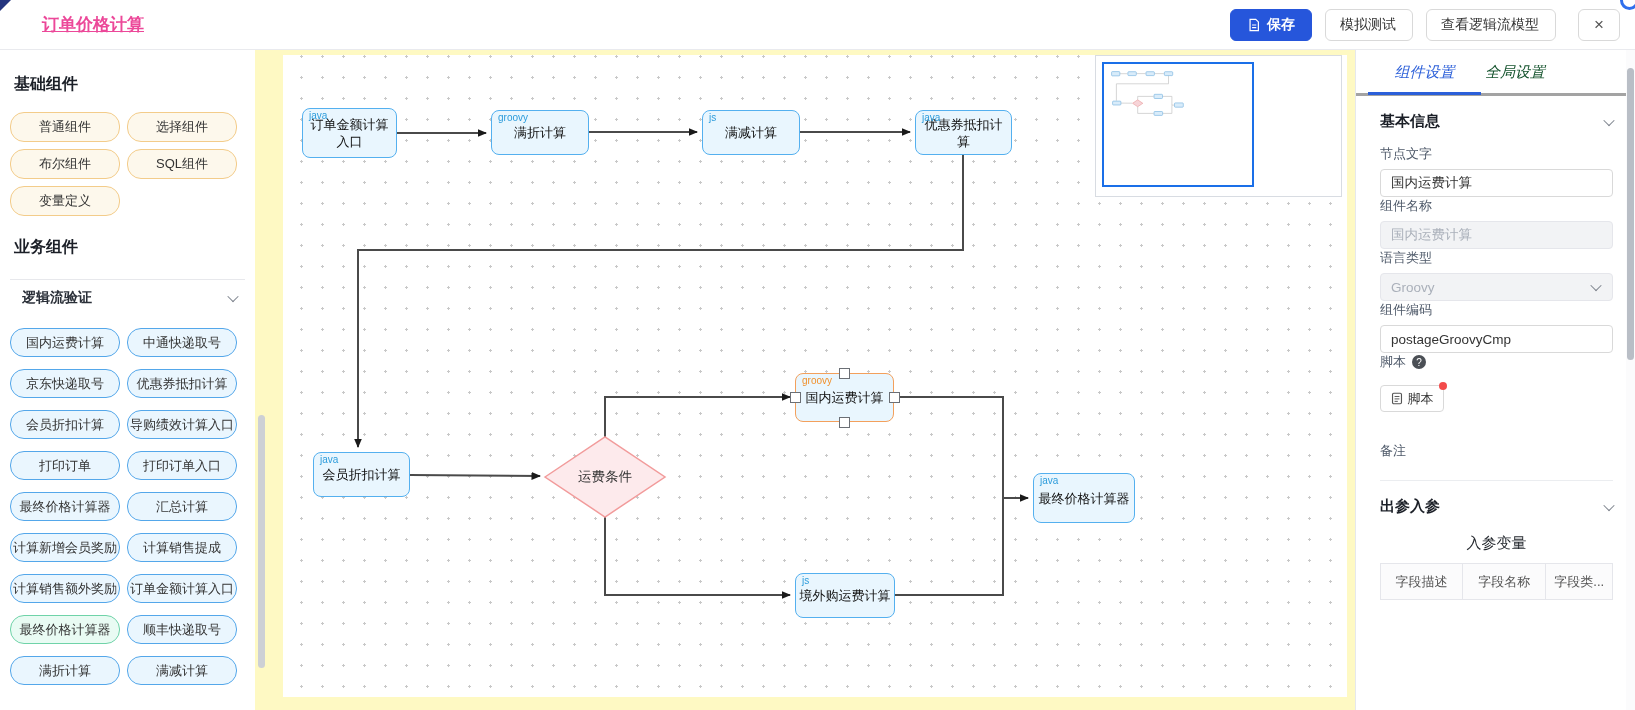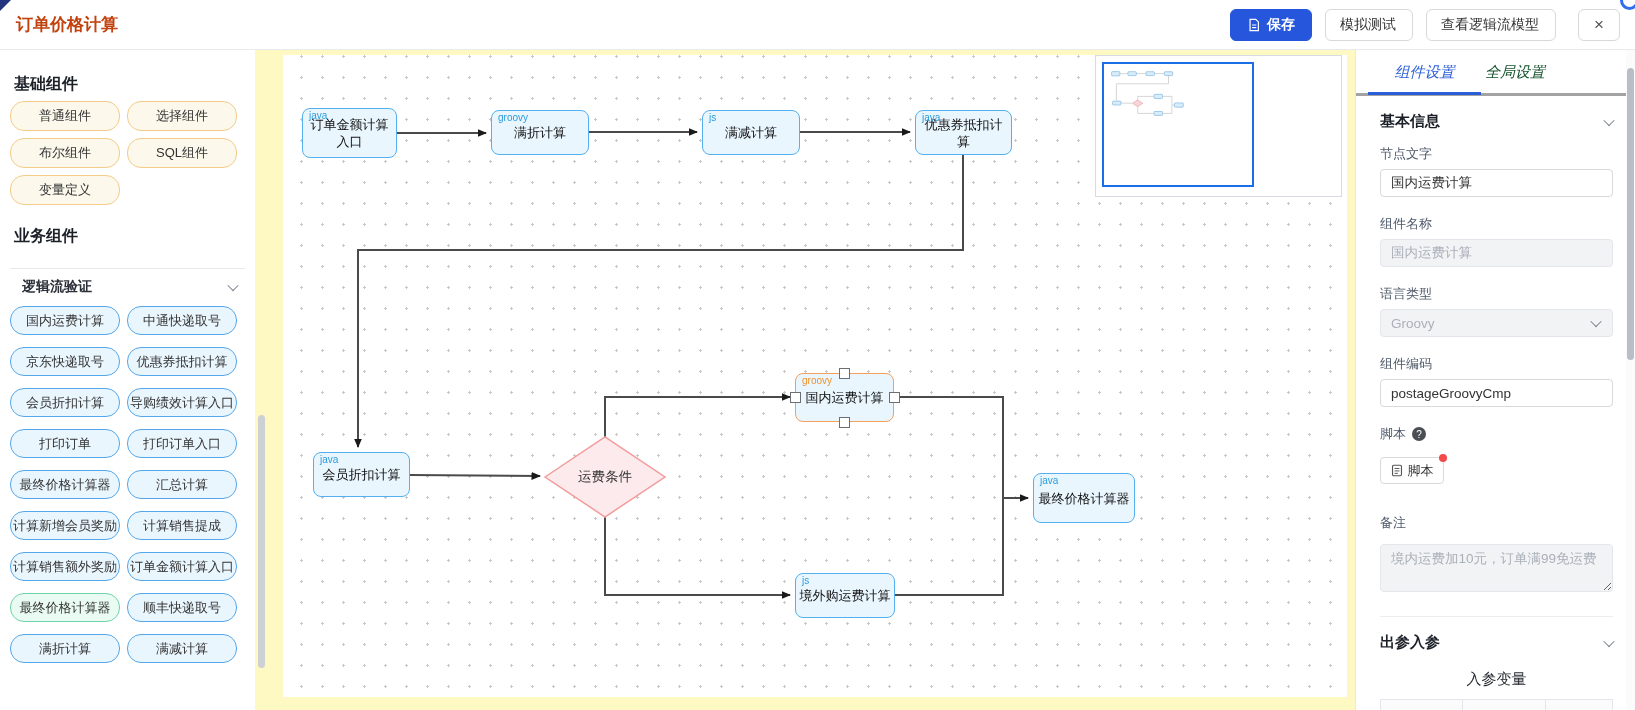--- a/index.html
+++ b/index.html
@@ -4,38 +4,38 @@
 <style>
   * { margin:0; padding:0; box-sizing:border-box; }
   html,body { width:1635px; height:710px; overflow:hidden; background:#fff;
     font-family:"Liberation Sans","DejaVu Sans",sans-serif; color:#1f2329; }
 
   
   #header { position:absolute; left:0; top:0; width:1635px; height:50px; background:#fff;
     border-bottom:1px solid #e9eaee; display:flex; align-items:center; z-index:30; }
   #corner-fold { position:absolute; left:0; top:0; width:0; height:0;
     border-top:11px solid #24357f; border-right:11px solid transparent; }
-  #page-title { margin-left:16px; font-size:17px; font-weight:bold; color:#c2410c; }
+  #page-title { margin-left:42px; font-size:17px; font-weight:bold; color:#ec4899;text-decoration:underline; }
   #header-actions { margin-left:auto; margin-right:15px; display:flex; align-items:center; }
   .hbtn { height:32px; display:inline-flex; align-items:center; justify-content:center;
     border:1px solid #d9d9d9; border-radius:6px; background:#fff; font-size:14px; color:#333;
     padding:0 16px; cursor:pointer; white-space:nowrap; }
   .hbtn.primary { background:var(--accent-blue,#2656db); border-color:var(--accent-blue,#2656db);
     color:#fff; font-weight:bold; gap:6px; }
   .hbtn + .hbtn { margin-left:13px;padding-left:14px; }
   .hbtn.close { width:42px; padding:0; margin-left:22px; font-size:17px; color:#555; }
   #corner-blob { position:absolute; left:1620px; top:-9px; width:19px; height:19px;
     border-radius:50%; border:3px solid #2f6fed; background:#fff; z-index:40; }
 
   
   #sidebar { position:absolute; left:0; top:50px; width:255px; height:660px; background:#fff;
     padding-top:24px; z-index:10; }
   .side-h { font-size:16px; font-weight:bold; color:#1b1f27; margin:0 0 0 14px; height:18px; }
   .side-grid { display:grid; grid-template-columns:110px 110px; column-gap:11px; row-gap:10px;
-    padding:0 0 0 10px; margin-top:9px;gap:7px; }
+    padding:0 0 0 10px; margin-top:20px;gap:7px; }
   .side-btn { height:30px; line-height:28px; text-align:center; font-size:13px; color:#333;
     border-radius:14px; white-space:nowrap; overflow:hidden; cursor:grab; }
   .side-btn.cream { background:var(--basic-btn-fill,#fdf8ec); border:1px solid var(--basic-btn-border,#f3cc8a); }
   .side-btn.blue  { background:var(--biz-btn-fill,#eaf6fe);  border:1px solid var(--biz-btn-border,#54a7ea); }
   .side-btn.green { background:var(--green-btn-fill,#e9fbf3); border:1px solid var(--green-btn-border,#6fd3a8); }
   #biz-grid { row-gap:12px; grid-auto-rows:29px; }
   #biz-grid .side-btn { height:29px; line-height:27px; }
   .side-divider { height:1px; background:#e7e8ec; margin:24px 10px 0 10px; }
   #group-row { display:flex; align-items:center; justify-content:space-between;
     margin:8px 18px 0 22px; height:20px; }
@@ -82,21 +82,21 @@
   #tabbar { position:relative; height:46px; border-bottom:3px solid #a3a3a3;font-style:italic; }
   .tab { position:absolute; top:0; height:45px; display:flex; align-items:center; justify-content:center;
     font-size:15px; cursor:pointer; }
   #tab-comp { left:12px; width:113px; color:var(--tab-active,#2b5fd9); font-weight:500; }
   #tab-comp::after { content:""; position:absolute; left:0; bottom:0; width:113px; height:3px;
     background:var(--tab-active,#2b5fd9); }
   #tab-global { left:128px; width:62px; color:#14532d; }
   #panel-content { padding:0 22px 0 24px; }
   .sec-head { display:flex; align-items:center; justify-content:space-between; margin-top:16px; }
   .sec-title { font-size:15px; font-weight:bold; color:#1b1f27; }
-  .fld-label { margin-top:18px; font-size:13px; color:#4e5969; display:flex; align-items:center; gap:6px; }
+  .fld-label { font-size:13px; color:#4e5969; display:flex; align-items:center; gap:6px; }
   .fld-label.first { margin-top:14px; }
   .fld-input { margin-top:6px; width:100%; height:28px; border:1px solid #d9d9d9; border-radius:4px;
     padding:0 10px; font-size:13.5px; color:#333; background:#fff;
     font-family:"Liberation Sans","DejaVu Sans",sans-serif; }
   .fld-input:disabled, .fld-area:disabled { background:#f2f3f5; border-color:#e5e6eb; color:#aab0ba;
     -webkit-text-fill-color:#aab0ba; }
   .select-box { margin-top:6px; position:relative; width:100%; height:28px; border:1px solid #e5e6eb;
     border-radius:4px; background:#f2f3f5; display:flex; align-items:center; padding:0 10px;
     font-size:13.5px; color:#aab0ba; }
   .select-box .chev { position:absolute; right:12px; top:9px; }
@@ -304,21 +304,20 @@
     <div id="script-btn">
       <svg width="12" height="13" viewBox="0 0 14 16">
         <rect x="1.5" y="1.5" width="11" height="13" rx="1.5" fill="none" stroke="#555" stroke-width="1.4"></rect>
         <path d="M4 5.5h6M4 8.5h6M4 11.5h4" stroke="#555" stroke-width="1.2"></path>
       </svg>
       <span>脚本</span>
       <span id="script-dot"></span>
     </div>
 
     <div class="fld-label remark">备注</div>
-    <textarea class="fld-area" disabled="" style="">境内运费加10元，订单满99免运费</textarea>
 
     <div class="panel-divider"></div>
 
     <div class="sec-head">
       <span class="sec-title">出参入参</span>
       <span class="chev"></span>
     </div>
     <div id="params-subtitle">入参变量</div>
     <table id="param-table">
       <tbody>

